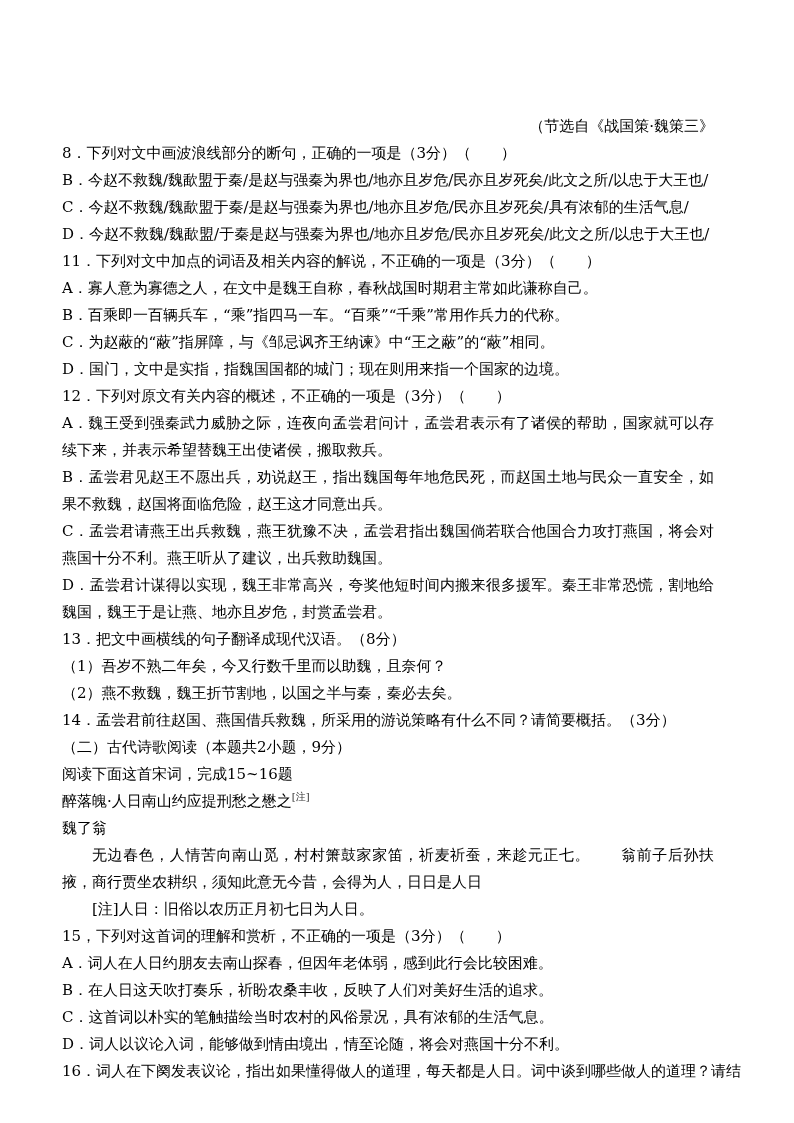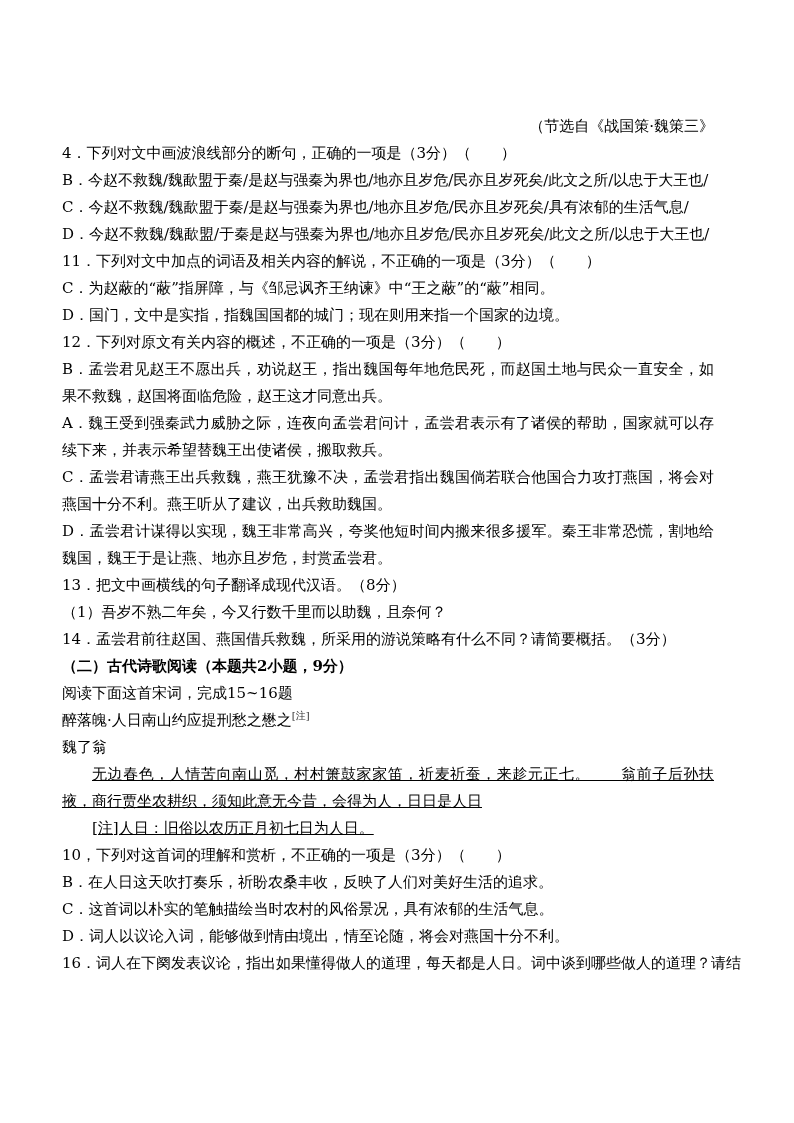--- a/index.html
+++ b/index.html
@@ -14,65 +14,69 @@
     overflow: hidden;
     font-family: "DejaVu Serif", "Liberation Serif", serif;
     font-size: 15px;
     line-height: 27px;
     color: #000000;
   }
   p { margin: 0; text-align: justify; }
   .oneline { white-space: nowrap; }
   .right { text-align: right; }
   .center { text-align: left; }
-  .bold { font-weight: bold; }
-  .indent2 { text-indent: 2em; text-decoration: underline; }
+  .bold { font-weight: normal; }
+  .indent2 { text-indent: 2em; }
   sup.notemark {
     font-size: 10px;
     line-height: 0;
     vertical-align: super;
     color: #333;
   }
 </style>
 </head>
 <body>
 
 <div class="page">
 
   <p class="right oneline">（节选自《战国策·魏策三》</p>
 
-  <p class="oneline">4．下列对文中画波浪线部分的断句，正确的一项是（3分）（　　）</p>
+  <p class="oneline">8．下列对文中画波浪线部分的断句，正确的一项是（3分）（　　）</p>
   <p class="oneline">B．今赵不救魏/魏歃盟于秦/是赵与强秦为界也/地亦且岁危/民亦且岁死矣/此文之所/以忠于大王也/</p>
   <p class="oneline">C．今赵不救魏/魏歃盟于秦/是赵与强秦为界也/地亦且岁危/民亦且岁死矣/具有浓郁的生活气息/</p>
   <p class="oneline">D．今赵不救魏/魏歃盟/于秦是赵与强秦为界也/地亦且岁危/民亦且岁死矣/此文之所/以忠于大王也/</p>
 
   <p class="oneline">11．下列对文中加点的词语及相关内容的解说，不正确的一项是（3分）（　　）</p>
+  <p class="oneline">A．寡人意为寡德之人，在文中是魏王自称，春秋战国时期君主常如此谦称自己。</p>
+  <p class="oneline">B．百乘即一百辆兵车，“乘”指四马一车。“百乘”“千乘”常用作兵力的代称。</p>
   <p class="oneline">C．为赵蔽的“蔽”指屏障，与《邹忌讽齐王纳谏》中“王之蔽”的“蔽”相同。</p>
   <p class="oneline">D．国门，文中是实指，指魏国国都的城门；现在则用来指一个国家的边境。</p>
 
   <p class="oneline">12．下列对原文有关内容的概述，不正确的一项是（3分）（　　）</p>
+  <p>A．魏王受到强秦武力威胁之际，连夜向孟尝君问计，孟尝君表示有了诸侯的帮助，国家就可以存续下来，并表示希望替魏王出使诸侯，搬取救兵。</p>
   <p>B．孟尝君见赵王不愿出兵，劝说赵王，指出魏国每年地危民死，而赵国土地与民众一直安全，如果不救魏，赵国将面临危险，赵王这才同意出兵。</p>
-  <p>A．魏王受到强秦武力威胁之际，连夜向孟尝君问计，孟尝君表示有了诸侯的帮助，国家就可以存续下来，并表示希望替魏王出使诸侯，搬取救兵。</p>
   <p>C．孟尝君请燕王出兵救魏，燕王犹豫不决，孟尝君指出魏国倘若联合他国合力攻打燕国，将会对燕国十分不利。燕王听从了建议，出兵救助魏国。</p>
   <p>D．孟尝君计谋得以实现，魏王非常高兴，夸奖他短时间内搬来很多援军。秦王非常恐慌，割地给魏国，魏王于是让燕、地亦且岁危，封赏孟尝君。</p>
 
   <p class="oneline">13．把文中画横线的句子翻译成现代汉语。（8分）</p>
   <p class="oneline">（1）吾岁不熟二年矣，今又行数千里而以助魏，且奈何？</p>
+  <p class="oneline">（2）燕不救魏，魏王折节割地，以国之半与秦，秦必去矣。</p>
 
   <p class="oneline">14．孟尝君前往赵国、燕国借兵救魏，所采用的游说策略有什么不同？请简要概括。（3分）</p>
 
   <p class="bold oneline">（二）古代诗歌阅读（本题共2小题，9分）</p>
   <p class="oneline">阅读下面这首宋词，完成15~16题</p>
 
   <p class="center"><span>醉落魄·人日南山约应提刑愁之懋之</span><sup class="notemark">[注]</sup></p>
   <p class="center">魏了翁</p>
 
   <p class="indent2">无边春色，人情苦向南山觅，村村箫鼓家家笛，祈麦祈蚕，来趁元正七。　　翁前子后孙扶掖，商行贾坐农耕织，须知此意无今昔，会得为人，日日是人日</p>
   <p class="indent2 oneline">[注]人日：旧俗以农历正月初七日为人日。</p>
 
-  <p class="oneline">10，下列对这首词的理解和赏析，不正确的一项是（3分）（　　）</p>
+  <p class="oneline">15，下列对这首词的理解和赏析，不正确的一项是（3分）（　　）</p>
+  <p class="oneline">A．词人在人日约朋友去南山探春，但因年老体弱，感到此行会比较困难。</p>
   <p class="oneline">B．在人日这天吹打奏乐，祈盼农桑丰收，反映了人们对美好生活的追求。</p>
   <p class="oneline">C．这首词以朴实的笔触描绘当时农村的风俗景况，具有浓郁的生活气息。</p>
   <p class="oneline">D．词人以议论入词，能够做到情由境出，情至论随，将会对燕国十分不利。</p>
 
   <p class="oneline">16．词人在下阕发表议论，指出如果懂得做人的道理，每天都是人日。词中谈到哪些做人的道理？请结</p>
 
 </div>
 
 </body></html>

